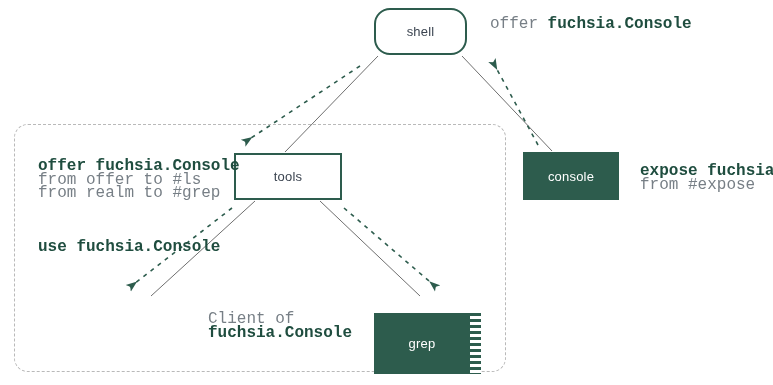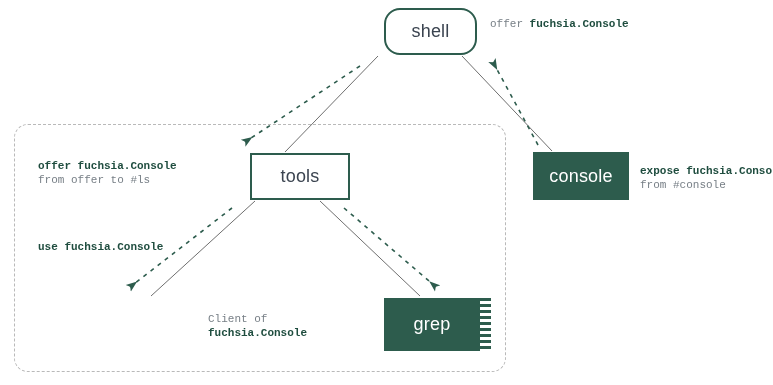--- a/index.html
+++ b/index.html
@@ -25,23 +25,22 @@
     height: 385px;
     pointer-events: none;
   }
   .node {
     position: absolute;
     box-sizing: border-box;
     display: flex;
     align-items: center;
     justify-content: center;
     font-family: "Liberation Sans", sans-serif;
-    font-size: 18px;
+    font-size: 13px;
     letter-spacing: 0.2px;
-    margin-left: 10px;
   }
   .node-outline {
     background: #ffffff;
     border: 2px solid #2D5C4D;
     color: #3b4450;
   }
   .node-round {
     border-radius: 16px;
   }
   .node-solid {
@@ -66,21 +65,21 @@
   .realm-box {
     position: absolute;
     box-sizing: border-box;
     border: 1px dashed #b9b9b9;
     border-radius: 14px;
     background: transparent;
   }
   .ann {
     position: absolute;
     font-family: "Liberation Mono", monospace;
-    font-size: 11px;
+    font-size: 16px;
     line-height: 13.5px;
     white-space: pre;
     color: #777f86;
   }
   .ann .kw {
     color: #1f4d3f;
     font-weight: bold;
   }
   .ann .plain {
     color: #777f86;
@@ -112,33 +111,33 @@
       <line x1="360" y1="66" x2="245" y2="142" stroke="#2D5C4D" stroke-width="1.6" stroke-dasharray="4 5" marker-end="url(#arrow-dashed)"></line>
       <line x1="232" y1="208" x2="130" y2="287" stroke="#2D5C4D" stroke-width="1.6" stroke-dasharray="4 5" marker-end="url(#arrow-dashed)"></line>
       <line x1="344" y1="208" x2="436" y2="287" stroke="#2D5C4D" stroke-width="1.6" stroke-dasharray="4 5" marker-end="url(#arrow-dashed)"></line>
     </g>
   </svg>
 
   <div class="node node-outline node-round" style="left:374px; top:8px; width:93px; height:47px;">
     <span>shell</span>
   </div>
 
-  <div class="node node-outline" style="left:240px; top:153px; width:100px; height:47px;">
+  <div class="node node-outline" style="left:234px; top:153px; width:108px; height:47px;">
     <span>tools</span>
   </div>
 
   <div class="node node-solid" style="left:523px; top:152px; width:96px; height:48px;">
     <span>console</span>
   </div>
 
 
-  <div class="node node-solid" style="left:374px; top:298px; width:96px; height:53px;">
+  <div class="node node-solid" style="left:374px; top:313px; width:96px; height:61px;">
     <span>grep</span>
     <span class="hatch-edge"></span>
   </div>
 
   <div class="ann" style="left:490px; top:18px;"><div><span class="plain">offer </span><span class="kw">fuchsia.Console</span></div></div>
-  <div class="ann" style="left:640px; top:165px;"><div><span class="kw">expose </span><span class="kw">fuchsia.Console</span></div><div><span class="plain">from #console</span></div></div>
-  <div class="ann" style="left:38px; top:160px;"><div><span class="kw">offer </span><span class="kw">fuchsia.Console</span></div><div><span class="plain">from offer to #ls</span></div></div>
+  <div class="ann" style="left:640px; top:165px;"><div><span class="kw">expose </span><span class="kw">fuchsia.Console</span></div><div><span class="plain">from #expose</span></div></div>
+  <div class="ann" style="left:38px; top:160px;"><div><span class="kw">offer </span><span class="kw">fuchsia.Console</span></div><div><span class="plain">from offer to #ls</span></div><div><span class="plain">from realm to #grep</span></div></div>
   <div class="ann" style="left:38px; top:241px;"><div><span class="kw">use </span><span class="kw">fuchsia.Console</span></div></div>
   <div class="ann" style="left:208px; top:313px;"><div><span class="plain">Client of</span></div><div><span class="kw">fuchsia.Console</span></div></div>
 
 </div>
 
 </body></html>

